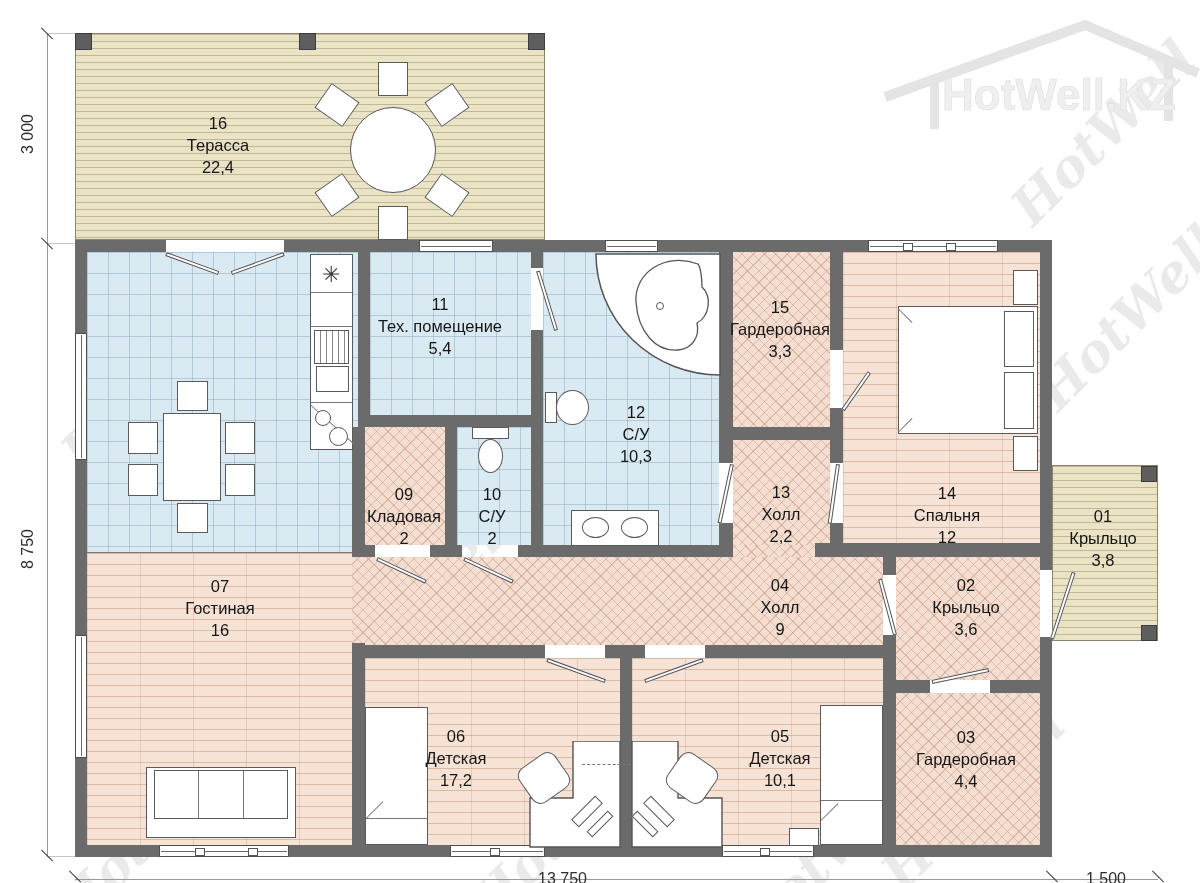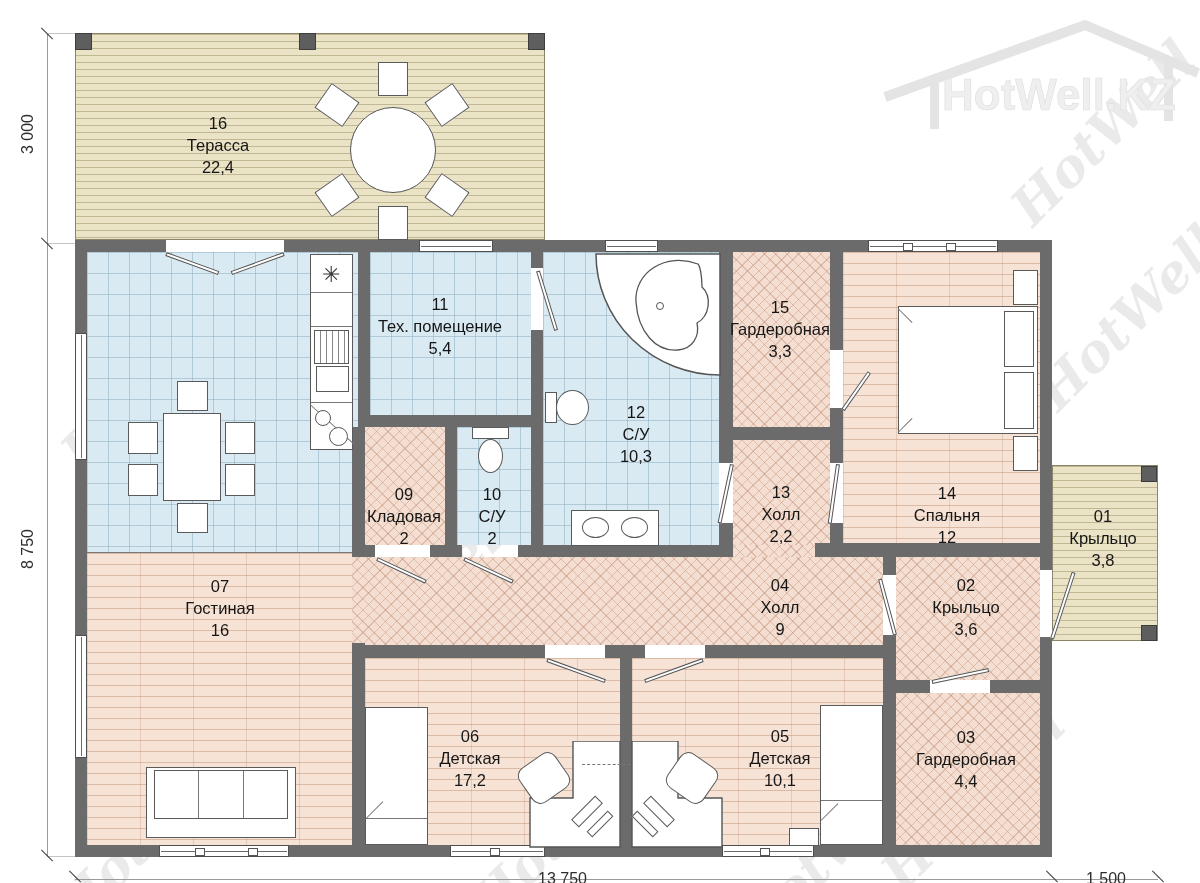--- a/index.html
+++ b/index.html
@@ -308,21 +308,21 @@
   <div class="rlabel" style="left:780px;top:574px">
     <div>04</div>
     <div>Холл</div>
     <div>9</div>
   </div>
   <div class="rlabel" style="left:966px;top:574px">
     <div>02</div>
     <div>Крыльцо</div>
     <div>3,6</div>
   </div>
-  <div class="rlabel" style="left:470px;top:725px">
+  <div class="rlabel" style="left:456px;top:725px">
     <div>06</div>
     <div>Детская</div>
     <div>17,2</div>
   </div>
   <div class="rlabel" style="left:780px;top:725px">
     <div>05</div>
     <div>Детская</div>
     <div>10,1</div>
   </div>
   <div class="rlabel" style="left:966px;top:726px">

